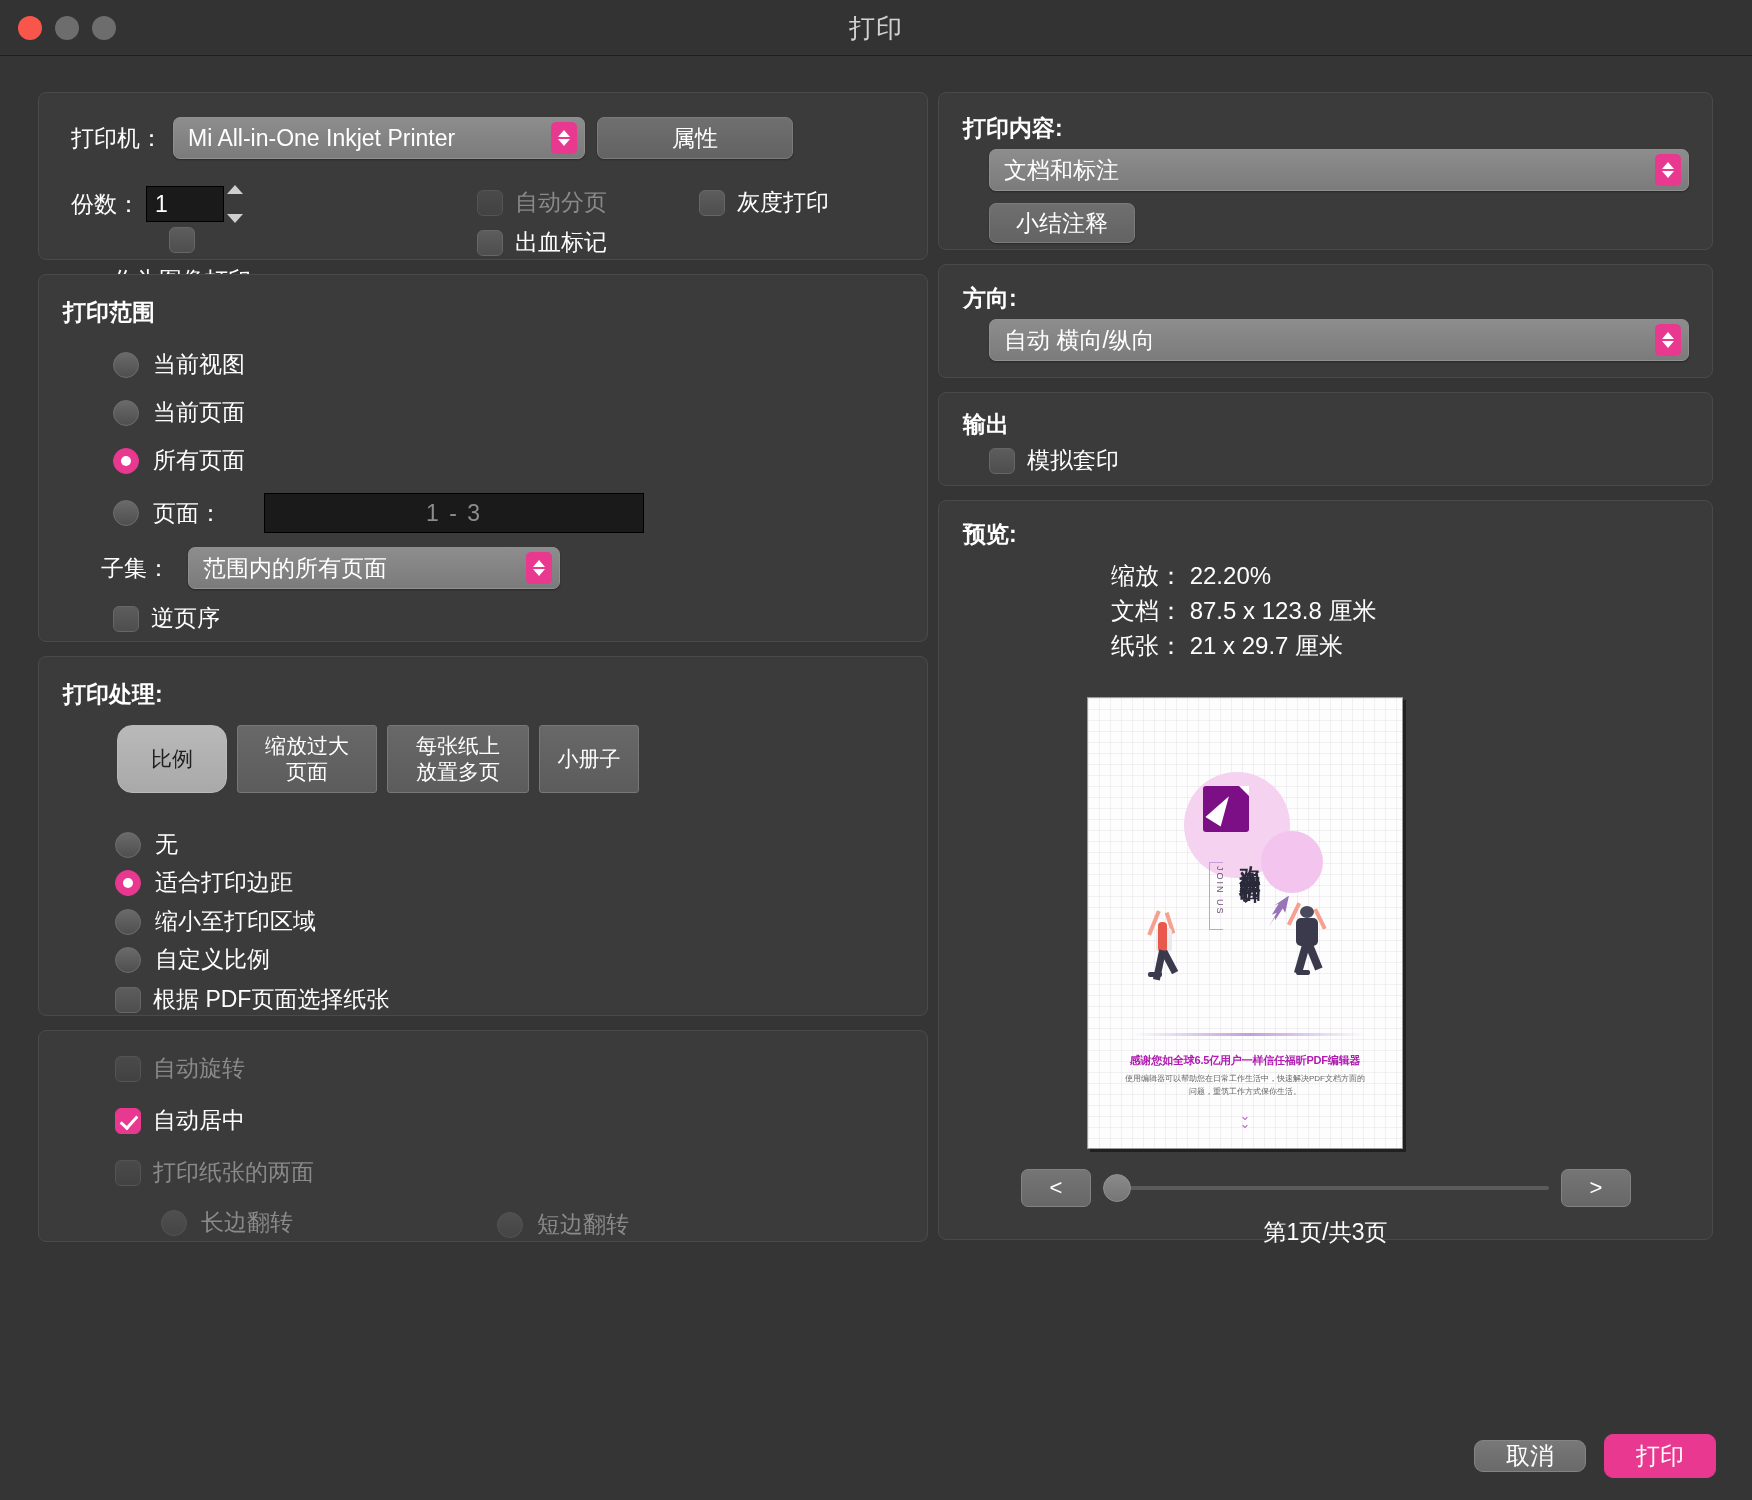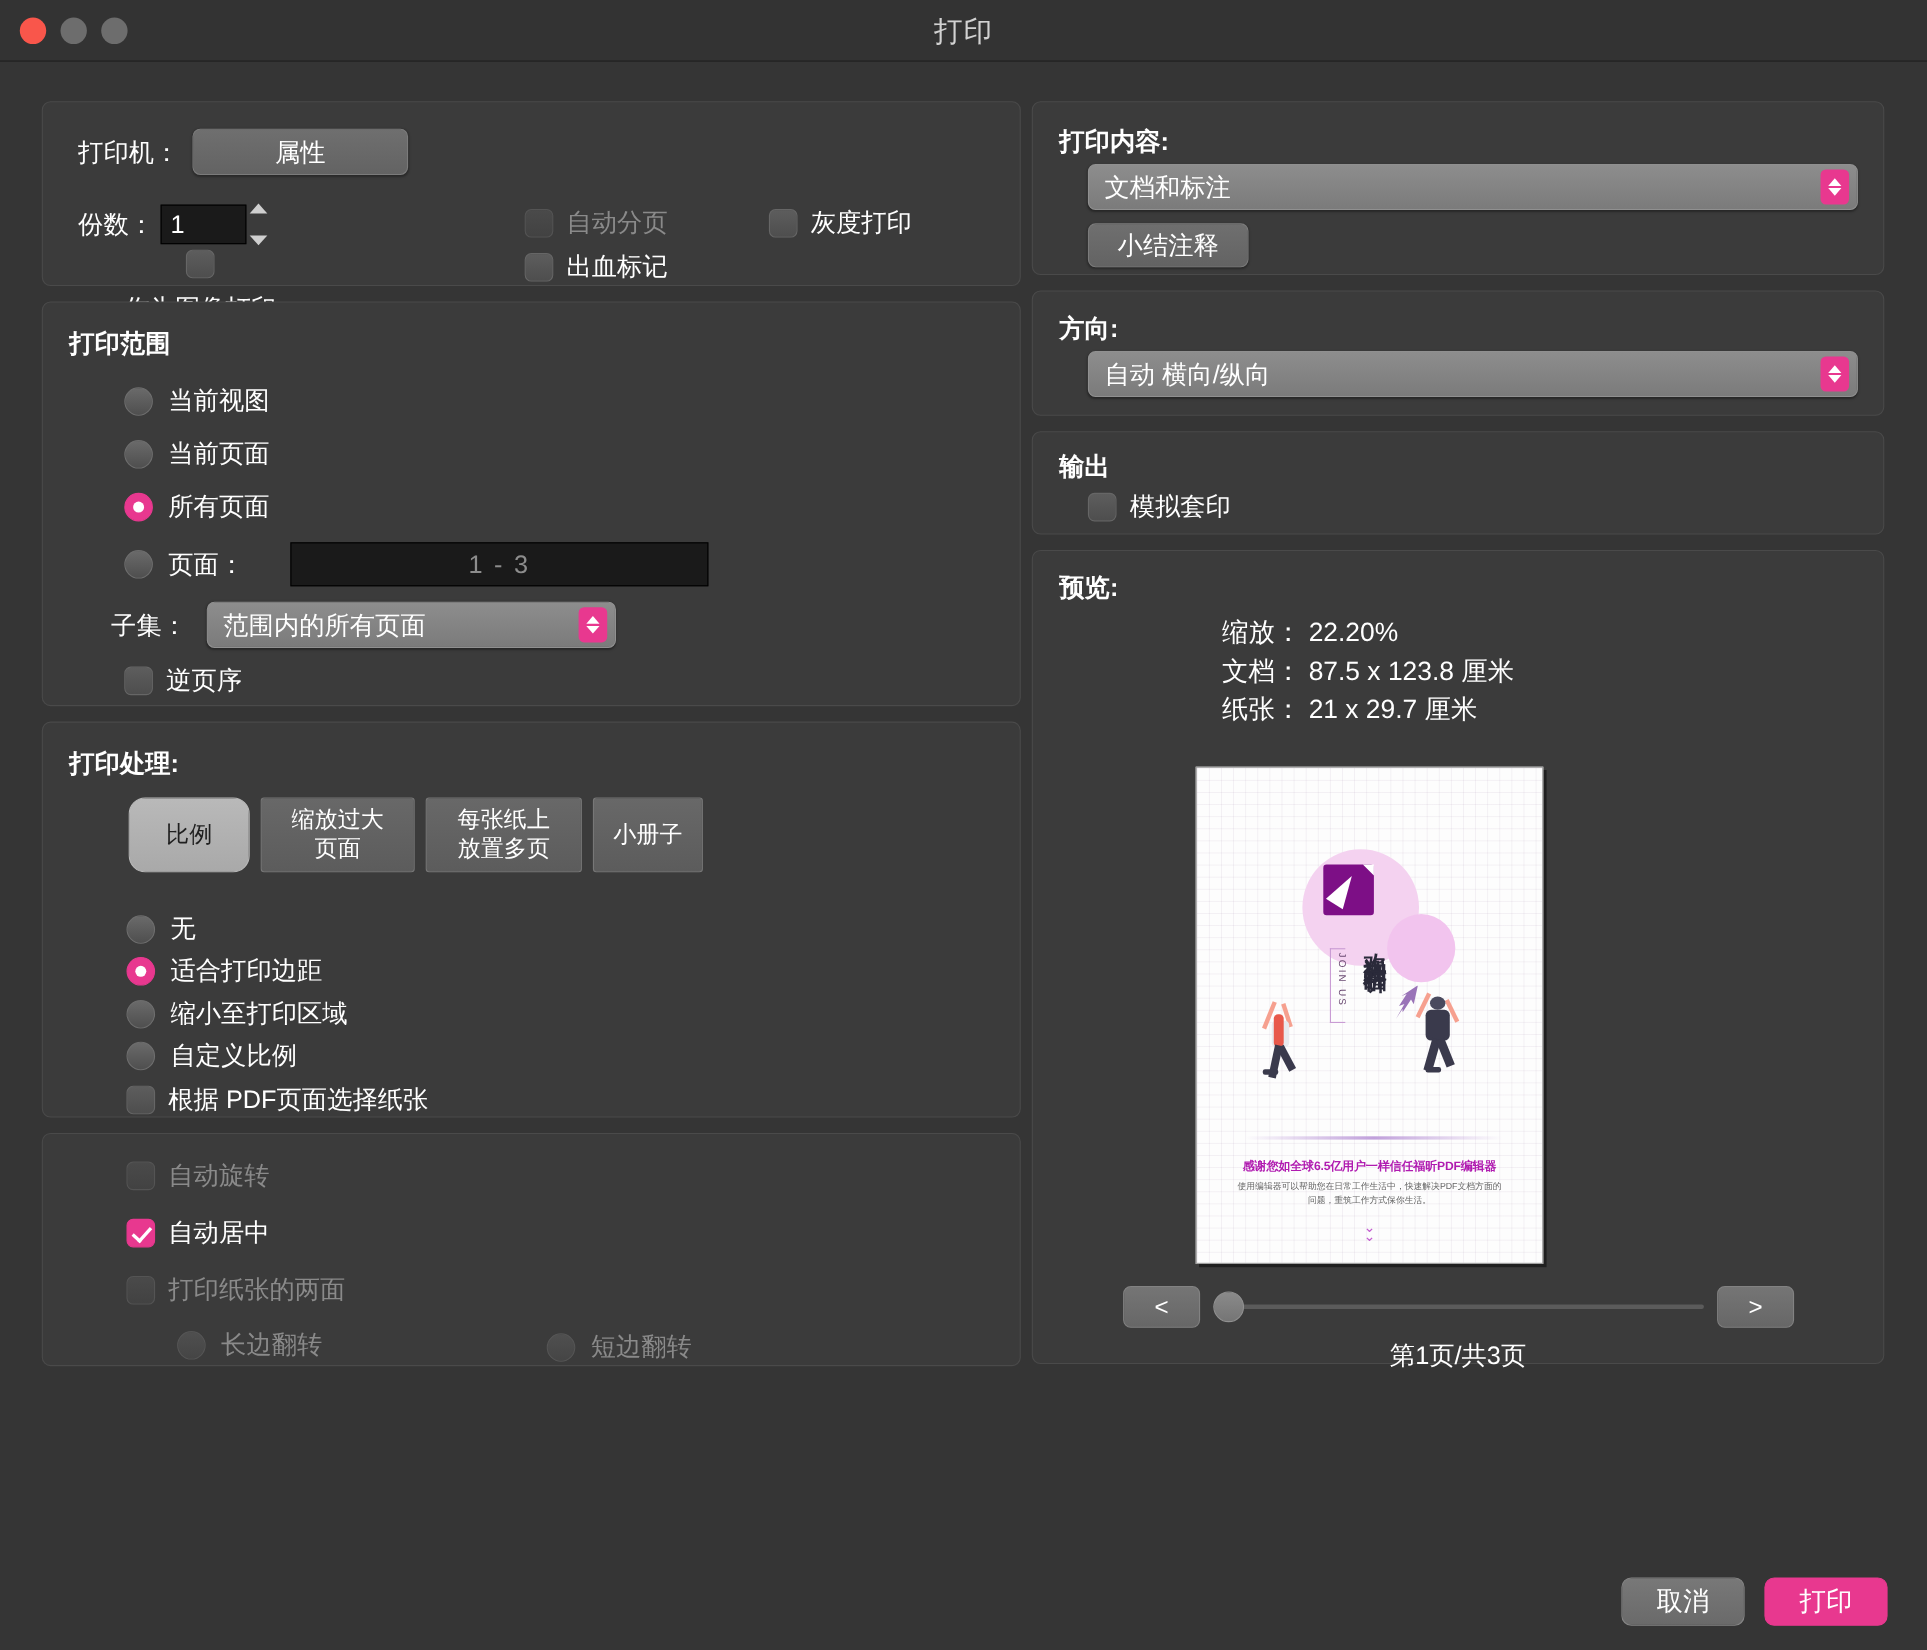--- a/index.html
+++ b/index.html
@@ -281,21 +281,21 @@
     border: 1px solid #909090;
   }
   .pagecount { color:#ffffff; font-size: 23px; text-align: center; }
 
   
   .footer {
     position: absolute; right: 36px; bottom: 22px;
     display: flex; gap: 18px; align-items: center;
   }
   .footer .cancel {
-    width: 112px; height: 44px;
+    width: 112px; height: 32px;
     background: linear-gradient(#787878,#6a6a6a);
     border: 1px solid #848484; border-radius: 9px;
     color: #fff; font-size: 24px;
     display: flex; align-items: center; justify-content: center;
   }
   .footer .print {
     width: 112px; height: 44px;
     background: #e8388f; border: 1px solid #e8388f; border-radius: 9px;
     color: #fff; font-size: 24px;
     display: flex; align-items: center; justify-content: center;
@@ -313,20 +313,27 @@
       <span class="dot max"></span>
     </div>
     <div class="title-text">打印</div>
   </div>
 
   <div class="left-col">
 
     <div class="panel" style="height:168px;">
       <div class="row" style="position:absolute;left:32px;top:24px;">
         <span class="lbl">打印机：</span>
+        <div class="select" style="width:412px;margin-left:10px;">
+          <span>Mi All-in-One Inkjet Printer</span>
+          <span class="stepper-btn">
+              <i class="up"></i>
+              <i class="down"></i>
+            </span>
+        </div>
         <div class="btn" style="width:196px;height:42px;margin-left:12px;">
           <span>属性</span>
         </div>
       </div>
 
       <div class="row" style="position:absolute;left:32px;top:92px;">
         <span class="lbl">份数：</span>
         <div class="numfield" style="margin-left:6px;">
           <span>1</span>
         </div>

